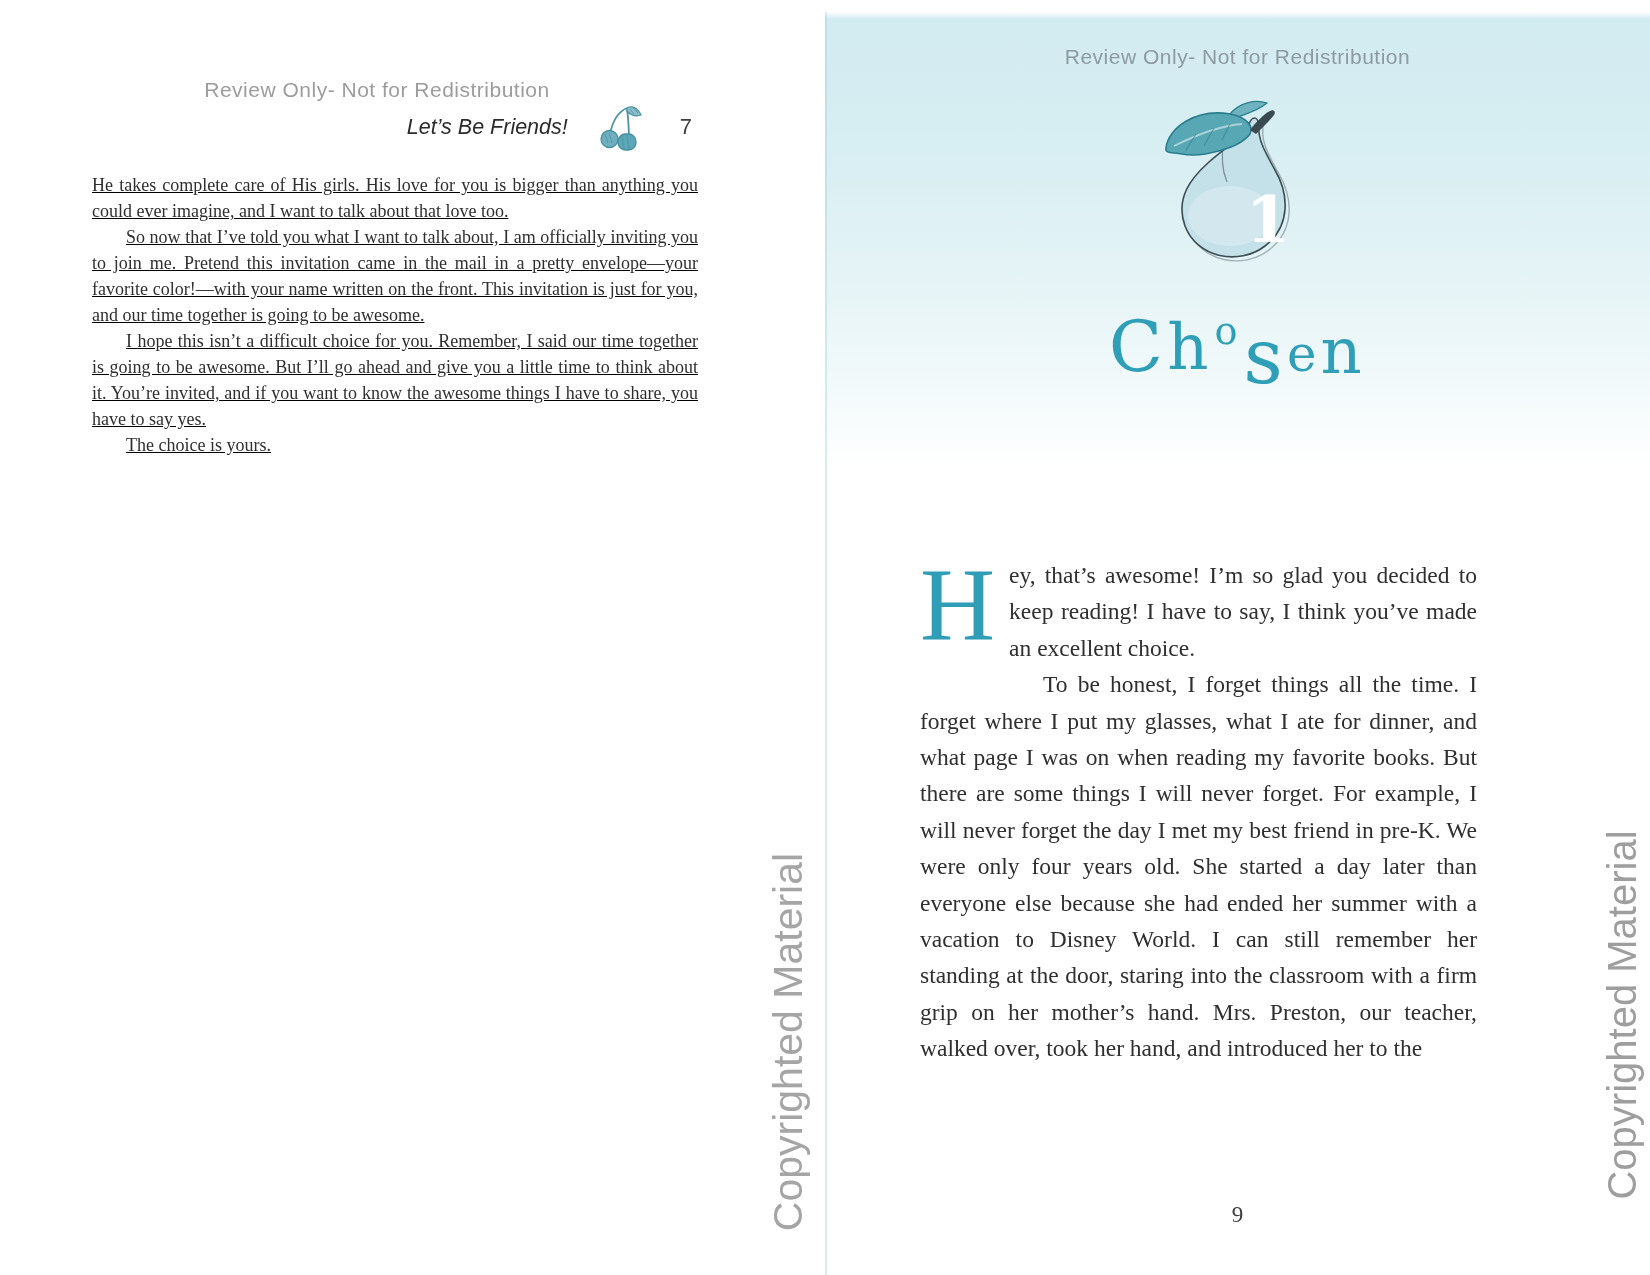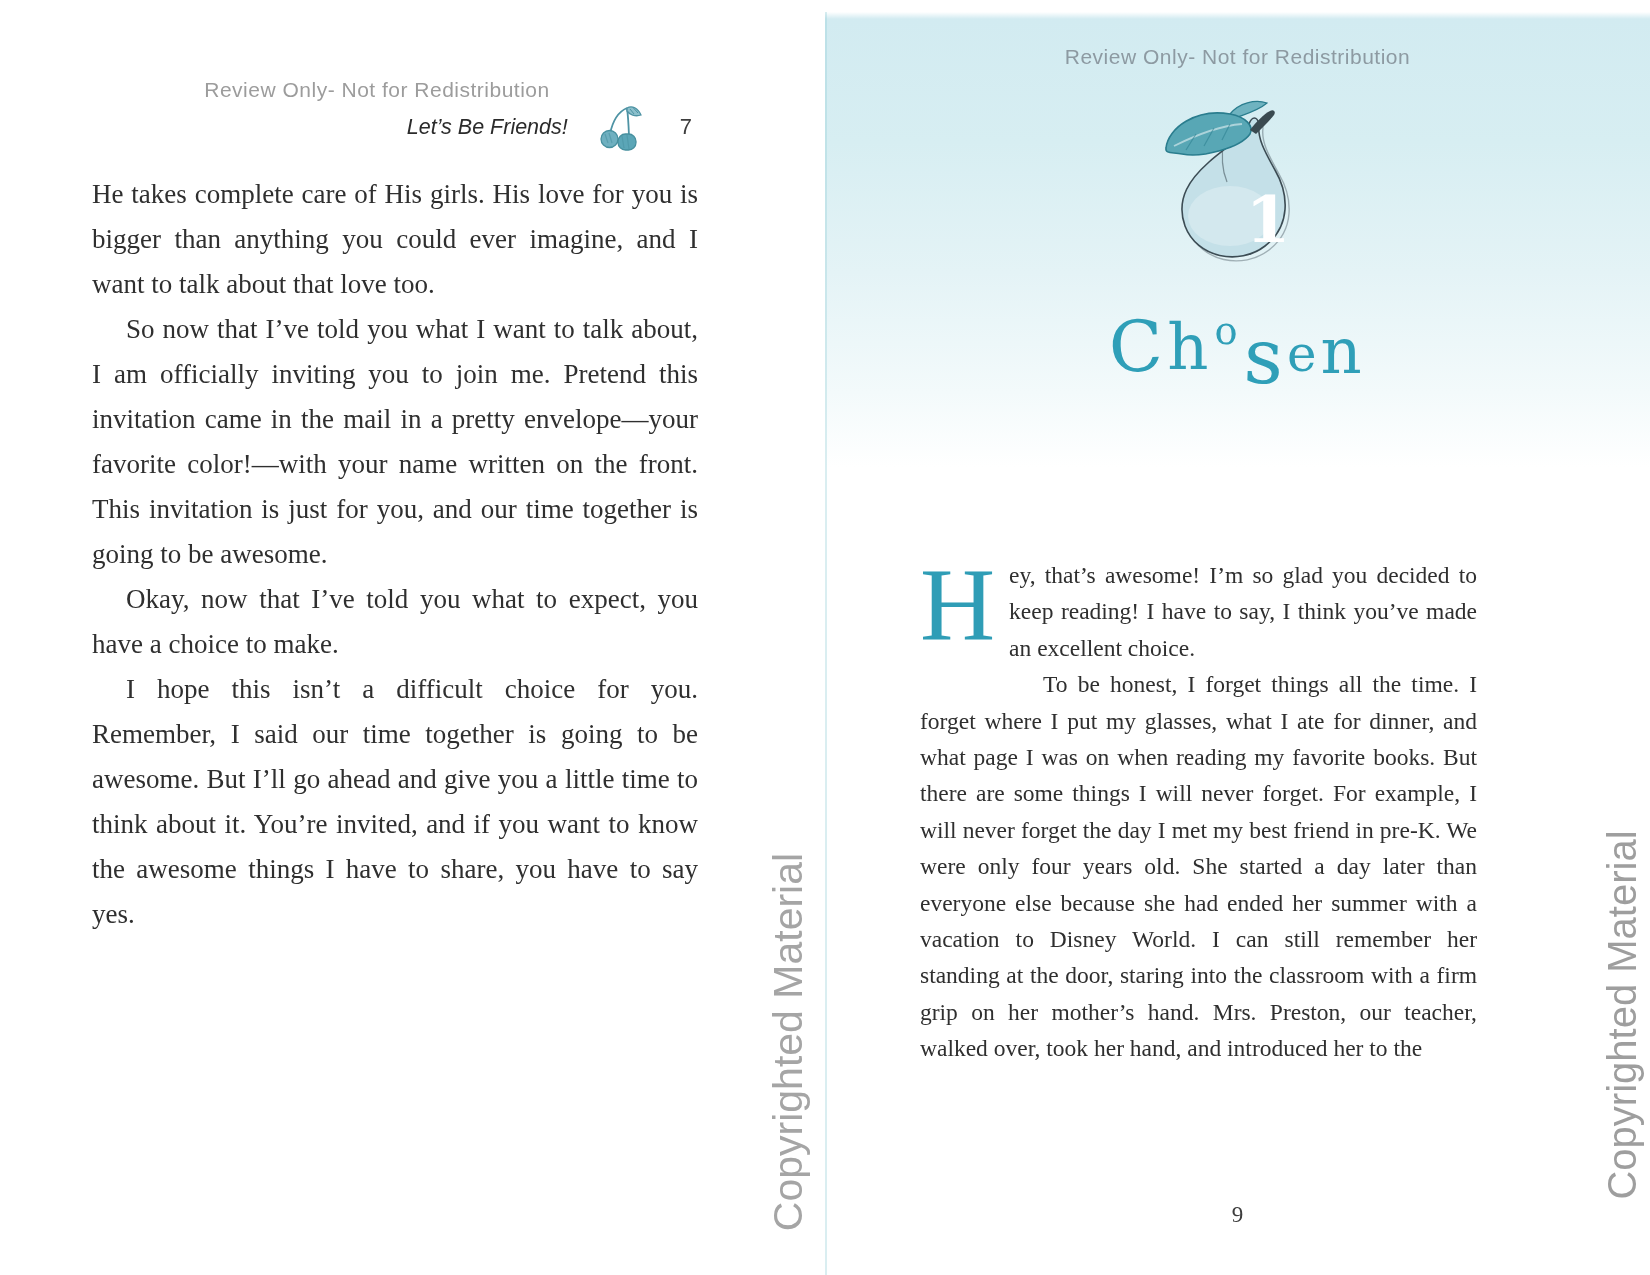--- a/index.html
+++ b/index.html
@@ -27,21 +27,21 @@
     position:absolute; left:92px; top:92px; width:600px; height:46px;
     display:flex; justify-content:flex-end; align-items:center; gap:32px;
   }
   .rh-title { font-family:"Liberation Sans", sans-serif; font-style:italic; font-size:21.5px; color:#2b2b2b; }
   .cherry-wrap { width:44px; height:48px; }
   .cherry-wrap svg { display:block; }
   .rh-folio { font-family:"Liberation Sans", sans-serif; font-size:22px; color:#3d3d3d; padding-left:4px; }
 
   
   .body-text p { margin:0; text-align:justify; text-indent:34px; color:#2f2f2f; }
-  .left-body { position:absolute; left:92px; top:160px; width:606px; font-size:27px; line-height:45px; }
+  .left-body { position:absolute; left:92px; top:160px; width:606px; font-size:18px; line-height:26px;text-decoration:underline; }
   .left-body p:first-child { text-indent:0; }
   .right-body { position:absolute; left:95px; top:545px; width:557px; font-size:23.5px; line-height:36.4px; }
   .right-body .opening { text-indent:0; }
   .drop-cap {
     float:left; color:#2f9db6; font-size:104px; line-height:80px;
     height:102px; padding:8px 14px 0 0;
   }
 
   
   .pear-wrap { position:absolute; left:313px; top:72px; width:200px; height:192px; }
@@ -98,22 +98,22 @@
           <rect x="18" y="31" width="18" height="16" rx="7.5" fill="#5ba6b7" stroke="#47909f" stroke-width="1.3"></rect>
           <path d="M22,33 L24,45 M27,32 L29,46" stroke="rgba(71,144,159,0.5)" stroke-width="1.2"></path>
         </svg>
       </span>
       <span class="rh-folio">7</span>
     </div>
 
     <div class="body-text left-body">
         <p>He takes complete care of His girls. His love for you is bigger than anything you could ever imagine, and I want to talk about that love too.</p>
         <p>So now that I’ve told you what I want to talk about, I am officially inviting you to join me. Pretend this invitation came in the mail in a pretty envelope—your favorite color!—with your name written on the front. This invitation is just for you, and our time together is going to be awesome.</p>
-        <p>Okay, now that I’ve told you what to expect, you have a choice to make.</p>
         <p>I hope this isn’t a difficult choice for you. Remember, I said our time together is going to be awesome. But I’ll go ahead and give you a little time to think about it. You’re invited, and if you want to know the awesome things I have to share, you have to say yes.</p>
+        <p>The choice is yours.</p>
       </div>
   </section>
 
   <section class="page right-page">
     <div class="review-notice notice-right">Review Only- Not for Redistribution</div>
 
     <div class="pear-wrap">
       <svg width="200" height="192" viewBox="0 0 200 192" aria-hidden="true">
         <path d="M121,40 C119,54 127,68 137,86 C151,110 153,142 127,162 C101,182 59,174 47,142 C37,114 53,94 71,78 C89,62 105,54 111,40 C114,32 119,32 121,40 Z" fill="none" stroke="rgba(60,76,84,0.4)" stroke-width="1.4" transform="translate(4,4)"></path>
         <path d="M121,40 C119,54 127,68 137,86 C151,110 153,142 127,162 C101,182 59,174 47,142 C37,114 53,94 71,78 C89,62 105,54 111,40 C114,32 119,32 121,40 Z" fill="#c4e0e8" stroke="#3c4c54" stroke-width="1.6"></path>

